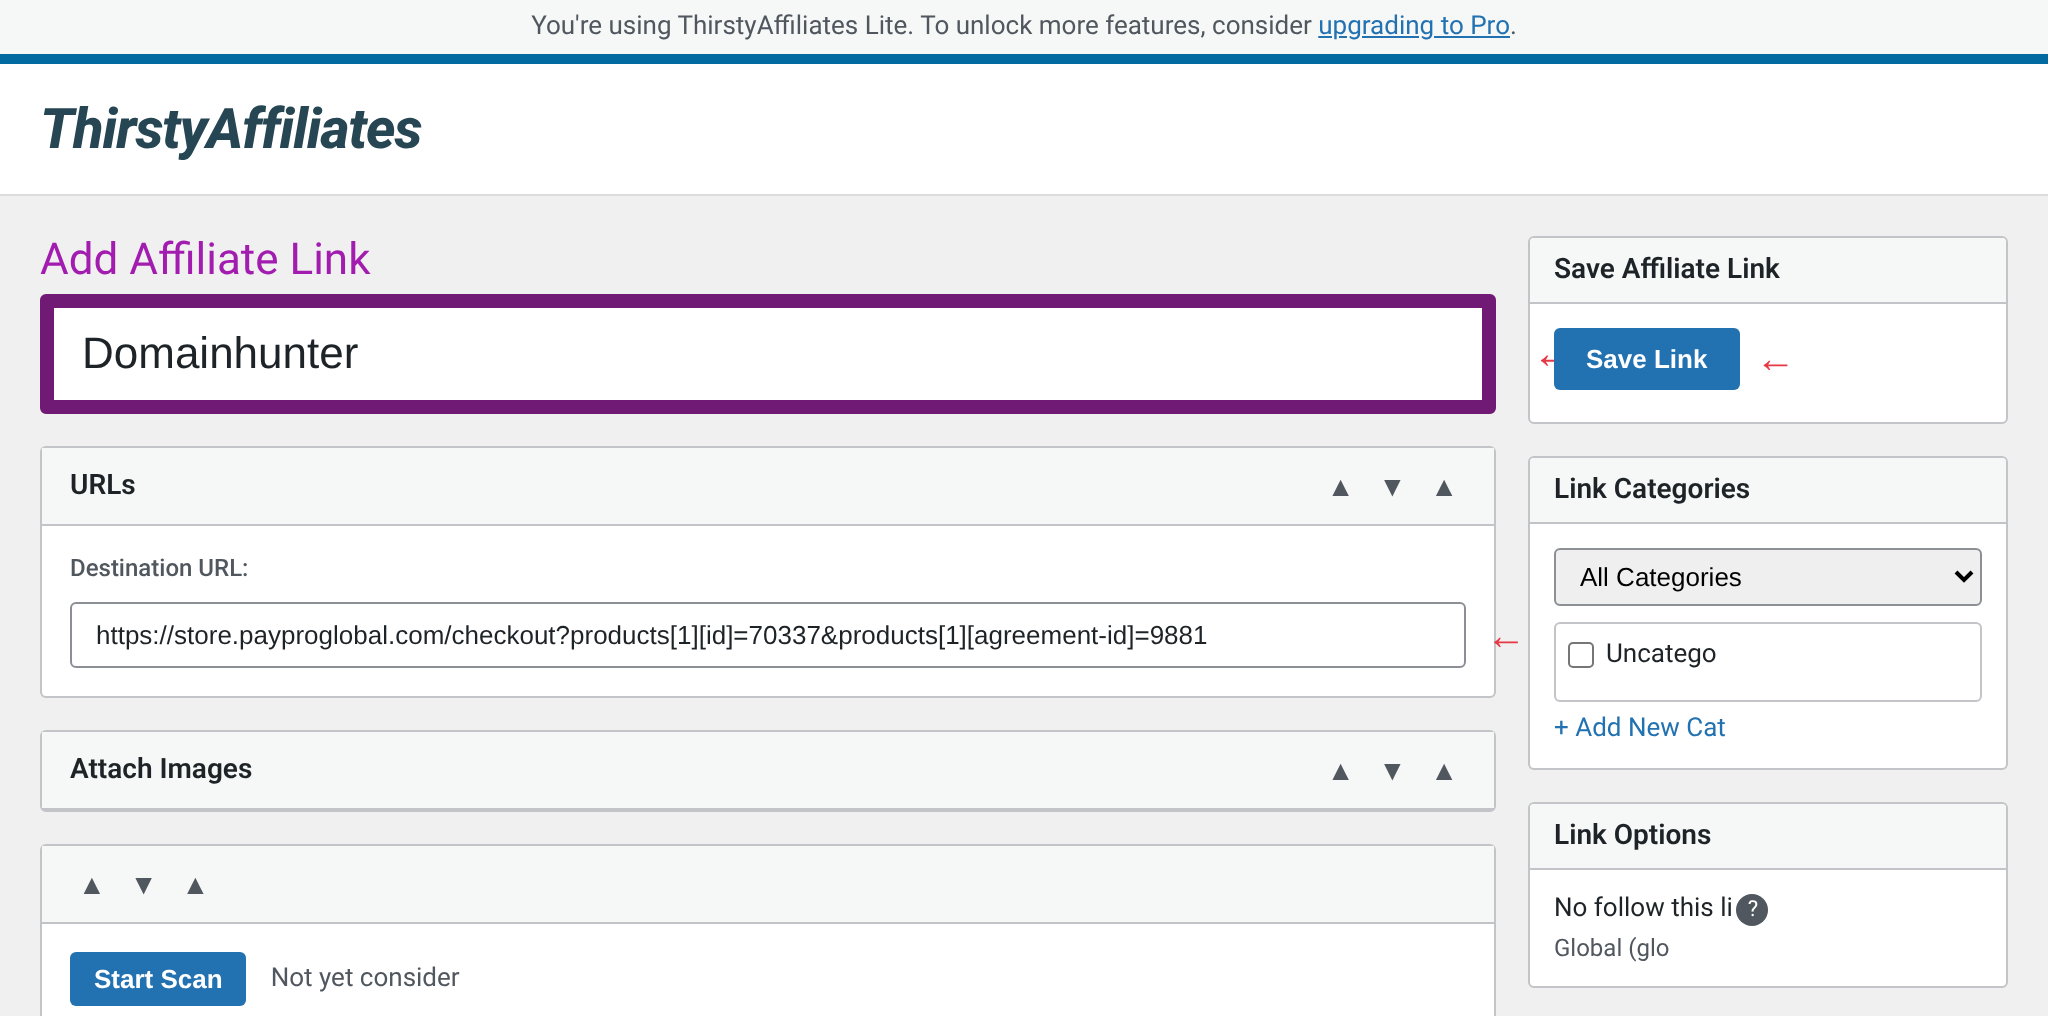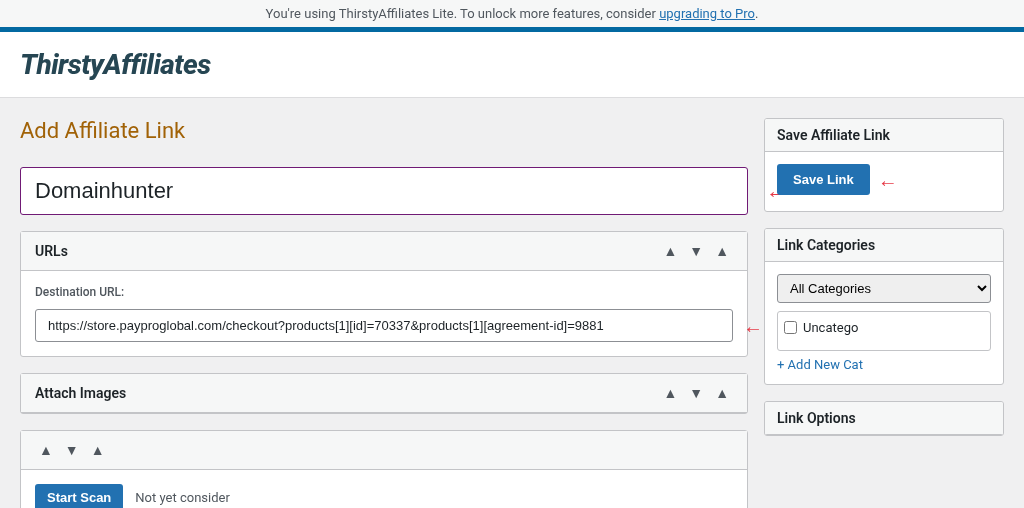--- a/index.html
+++ b/index.html
@@ -37,33 +37,33 @@
     }
 
     .main-column {
       flex: 1;
       min-width: 0;
     }
 
     .page-title {
       font-size: 22px;
       font-weight: 400;
-      color: #a16207;
-      margin-bottom: 24px;
+      color: #a21caf;
+      margin-bottom: 4px;
     }
 
     .title-input-wrap {
       position: relative;
       margin-bottom: 16px;
     }
     .title-input {
       width: 100%;
       padding: 10px 14px;
       font-size: 22px;
-      border: 1px solid #701a75;
+      border: 7px solid #701a75;
       border-radius: 3px;
       background: #fff;
       color: #1d2327;
       outline: none;
     }
 
     .red-arrow {
       position: absolute;
       right: -40px;
       top: 50%;
@@ -389,17 +389,23 @@
             <input type="checkbox" style="">
             <span>Uncatego</span>
           </div>
         </div>
         <a href="#" class="add-new-cat">+ Add New Cat</a>
       </div>
     </div>
 
     <div class="sidebar-panel">
       <div class="sidebar-panel-header">Link Options</div>
+      <div class="sidebar-panel-body">
+        <div class="nofollow-label">
+          <span>No follow this li</span><span class="help-icon">?</span>
+        </div>
+        <div class="global-label">Global (glo</div>
+      </div>
     </div>
 
   </div>
 
 </div>
 
 </body></html>

